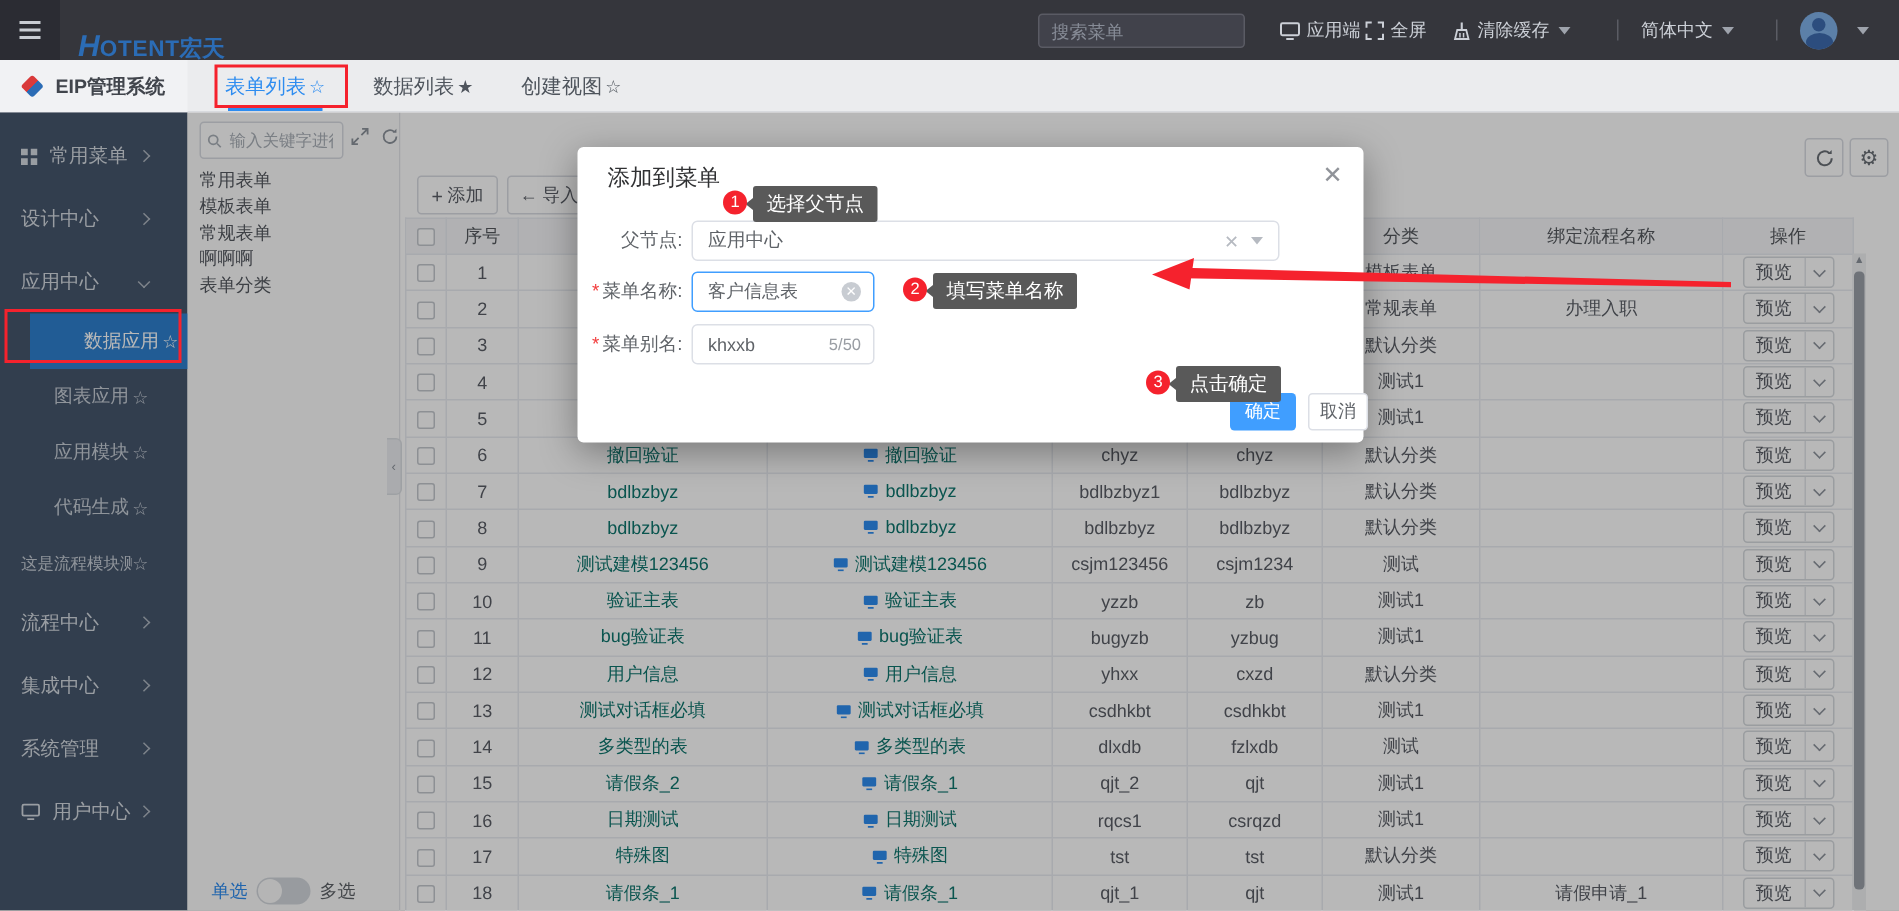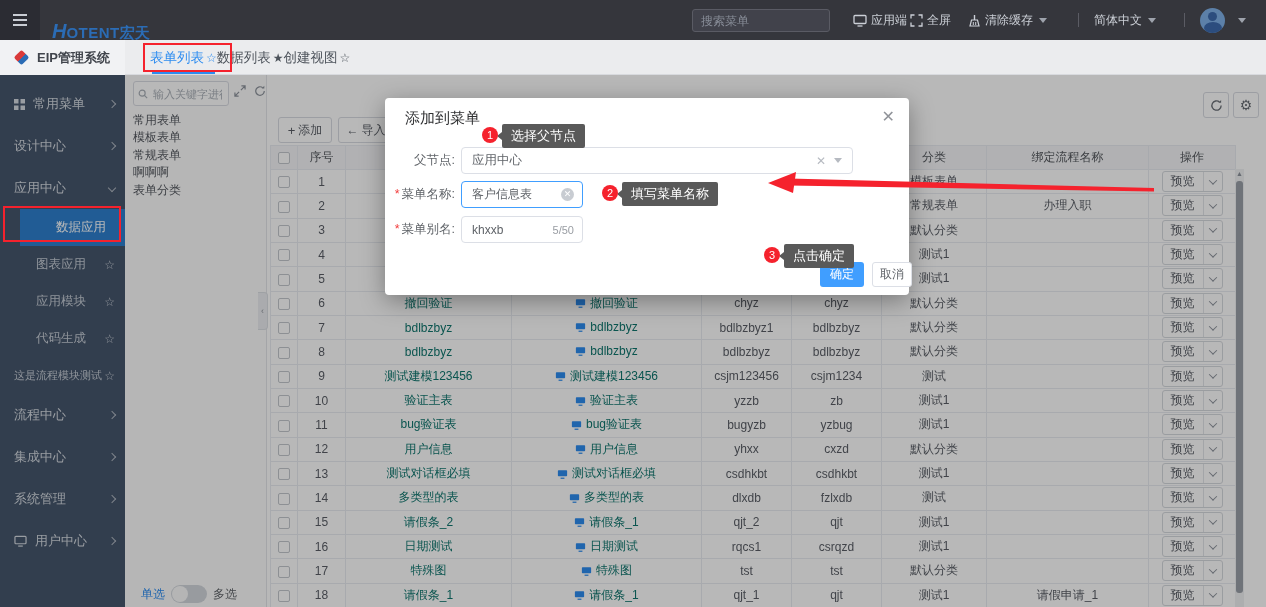--- a/index.html
+++ b/index.html
@@ -22,29 +22,29 @@
   .caret{width:0;height:0;border-left:4px solid transparent;border-right:4px solid transparent;border-top:5px solid #9ea3ac;display:inline-block;margin-left:2px;}
   .avatar{position:absolute;left:1200px;top:8px;width:25px;height:25px;border-radius:50%;background:#5c80a8;overflow:hidden;cursor:pointer;}
   .avatar:before{content:"";position:absolute;left:8px;top:4px;width:9px;height:9px;border-radius:50%;background:#2c4d7e;}
   .avatar:after{content:"";position:absolute;left:3.5px;top:14px;width:18px;height:12px;border-radius:50%;background:#2c4d7e;}
 
   
   .tabbar{position:absolute;left:0;top:40px;width:1266px;height:35px;background:#ebecee;border-bottom:1px solid #d8dade;z-index:1;}
   .app-title{position:absolute;left:0;top:0;width:125px;height:35px;display:flex;align-items:center;background:#f1f2f4;}
   .diamond{width:11px;height:11px;transform:rotate(45deg);background:linear-gradient(90deg,#d93a3a 50%,#2b6cb5 50%);margin-left:16px;border-radius:2px;}
   .app-title span{margin-left:10px;font-size:13px;font-weight:700;color:#41454c;}
-  .tabs{position:absolute;left:150px;top:0;height:35px;display:flex;}
+  .tabs{position:absolute;left:150px;top:0;height:35px;display:flex;gap:32px;}
   .tab{position:relative;height:35px;display:flex;align-items:center;font-size:13.5px;color:#4e545c;cursor:pointer;}
   .tab.active{color:#2d8cf0;}
   .tab.active:after{content:"";position:absolute;left:2px;right:2px;bottom:1px;height:3px;background:#2d8cf0;}
   .tab .star{font-size:12px;margin-left:2px;}
 
   
   .sidebar{position:absolute;left:0;top:75px;width:125px;height:532px;background:#46566c;z-index:1;}
-  .sb-item{position:absolute;left:0;width:125px;display:flex;align-items:center;color:#d4dae1;font-size:13px;cursor:pointer;padding:0 10px 0 14px;}
+  .sb-item{position:absolute;left:0;width:125px;display:flex;align-items:center;color:#d4dae1;font-size:13px;cursor:pointer;padding:0 26px 0 14px;}
   .sb-item .sb-label{flex:1;white-space:nowrap;overflow:hidden;}
   .sb-item.lvl2{padding-left:36px;font-size:12.5px;color:#c6cdd6;}
   .sb-item.lvl2.long{padding-left:14px;font-size:11px;}
   .sb-item.active{background:#2f80cf;color:#fff;}
   .chev{width:6px;height:6px;border-right:1.5px solid #aeb6c0;border-bottom:1.5px solid #aeb6c0;transform:rotate(-45deg);flex:none;}
   .chev.down{transform:rotate(45deg);}
   .sb-star{font-size:12px;color:inherit;flex:none;}
   .sb-ico{flex:none;margin-right:8px;display:flex;align-items:center;color:#d4dae1;}
 
   

